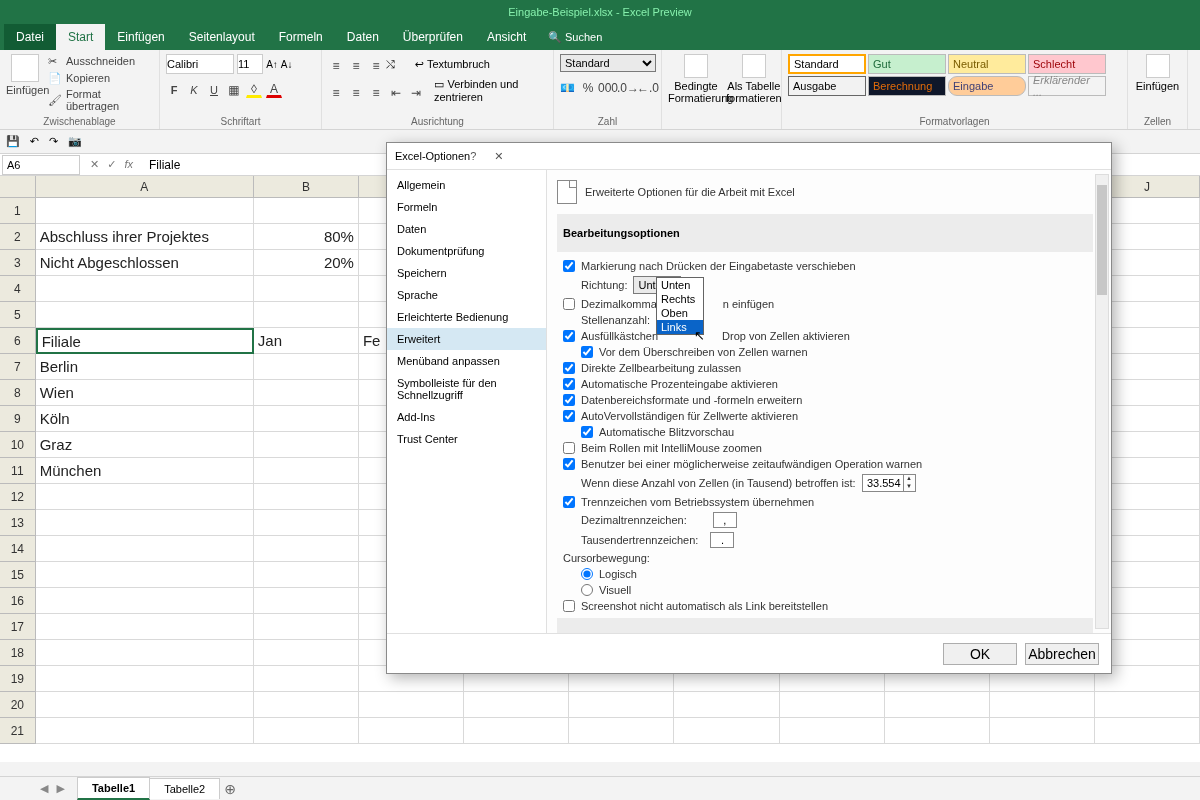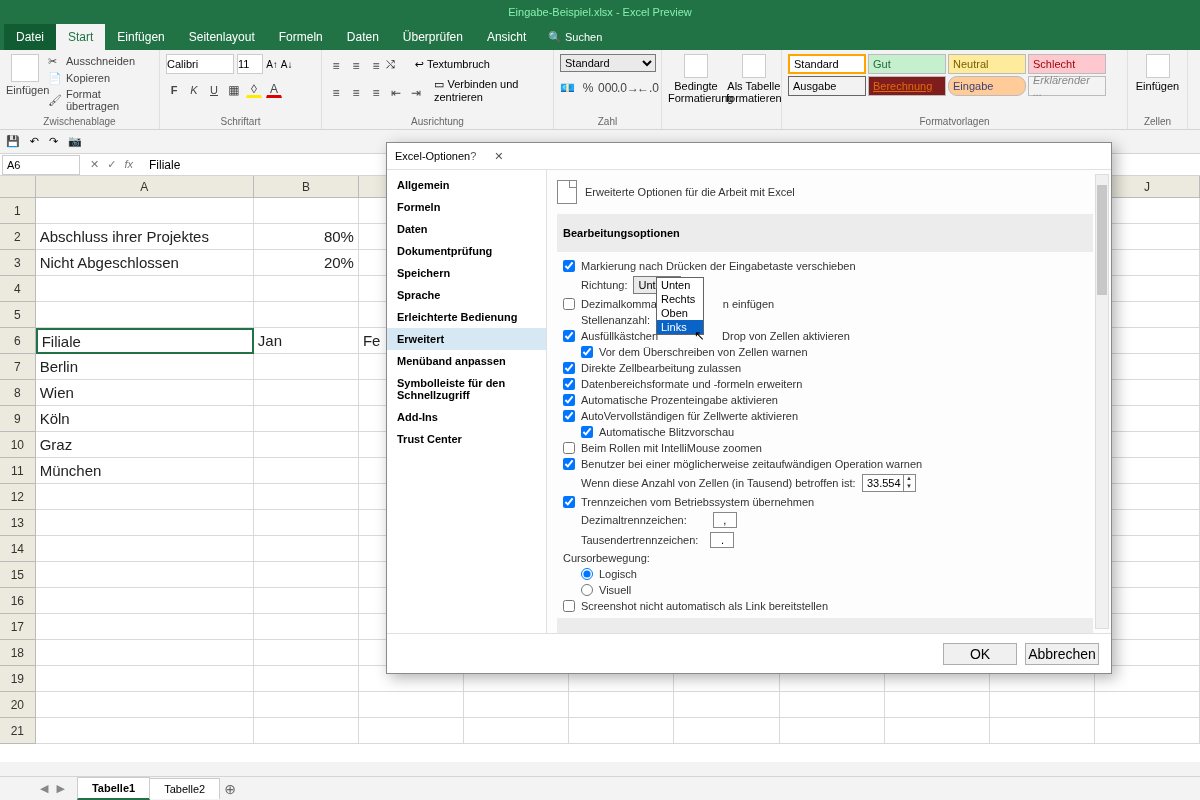--- a/index.html
+++ b/index.html
@@ -23,21 +23,21 @@
 .font-size { width: 26px; }
 .btn-row { display: flex; gap: 4px; margin-top: 4px; }
 .btn-row span { width: 16px; height: 16px; display: inline-flex; align-items: center; justify-content: center; color: #444; font-size: 12px; border: 1px solid transparent; }
 .cell-styles { display: flex; flex-wrap: wrap; width: 340px; gap: 2px; }
 .cell-style { width: 78px; height: 20px; border: 1px solid #bbb; font-size: 11px; padding: 2px 4px; display: flex; align-items: center; }
 .cs-standard { background: #fff; border: 2px solid #ffa500; }
 .cs-gut { background: #c6efce; color: #1e6a3b; }
 .cs-neutral { background: #ffeb9c; color: #7a5d00; }
 .cs-schlecht { background: #ffc7ce; color: #9c0006; }
 .cs-ausgabe { background: #f2f2f2; border: 1px solid #666; }
-.cs-berechnung { background: #7f1d1d; color: #e26b0a; text-decoration: underline; }
+.cs-berechnung { background: #0f172a; color: #e26b0a; }
 .cs-eingabe { background: #ffcc99; color: #3f3f76; border-radius: 9px; }
 .qat { height: 24px; background: #f3f3f3; border-bottom: 1px solid #d4d4d4; display: flex; align-items: center; padding-left: 6px; gap: 10px; }
 .name-box-row { height: 22px; background: #fff; border-bottom: 1px solid #d4d4d4; display: flex; align-items: center; }
 .name-box { width: 78px; height: 20px; border: 1px solid #ccc; margin-left: 2px; padding: 2px 4px; font-size: 11px; }
 .fx-icons { display: flex; gap: 8px; padding: 0 10px; color: #777; }
 .formula-bar { flex: 1; padding: 2px 6px; font-size: 12px; }
 .sheet { position: relative; background: #fff; height: 586px; overflow: hidden; }
 .col-headers { display: flex; background: #f2ece0; border-bottom: 1px solid #bbb; height: 22px; }
 .row-header, .col-header { background: #eceade; border-right: 1px solid #bbb; border-bottom: 1px solid #bbb; display: flex; align-items: center; justify-content: center; font-size: 12px; color: #333; }
 .col-header { border-bottom: none; }
@@ -53,21 +53,21 @@
 .sheet-tab { padding: 4px 14px; border: 1px solid #ccc; border-bottom: none; background: #fff; font-size: 11px; margin-right: -1px; }
 .sheet-tab.active { border-bottom: 2px solid #217346; font-weight: 600; }
 .add-sheet { width: 22px; text-align: center; color: #666; font-size: 14px; padding: 2px; }
 
 
 .dialog { position: absolute; left: 386px; top: 142px; width: 726px; height: 532px; background: #fff; border: 1px solid #8a8a8a; box-shadow: 4px 4px 14px rgba(0,0,0,0.3); display: flex; flex-direction: column; }
 .dialog-title { height: 26px; display: flex; align-items: center; justify-content: flex-start; padding: 0 8px; font-size: 12px; }
 .dialog-title .right-icons { display: flex; gap: 18px; color: #555; }
 .dialog-body { flex: 1; display: flex; border-top: 1px solid #e0e0e0; overflow: hidden; }
 .dialog-nav { width: 160px; border-right: 1px solid #e0e0e0; background: #fff; padding: 4px 0; }
-.dialog-nav div { padding: 5px 10px; font-size: 11px; cursor: pointer; font-weight: bold; }
+.dialog-nav div { padding: 5px 10px; font-size: 11px; cursor: pointer; }
 .dialog-nav div.active { background: #d5e8f3; }
 .dialog-content { flex: 1; position: relative; padding: 10px 18px 10px 10px; overflow-y: hidden; background: #fdfdfd; }
 .dialog-content .page-title { display: flex; align-items: center; gap: 8px; font-size: 13px; color: #333; margin-bottom: 10px; }
 .doc-icon { width: 20px; height: 24px; border: 1px solid #888; display: inline-block; background: #fff; position: relative; }
 .doc-icon::after { content:""; position:absolute; right:0; top:0; width:6px; height:6px; border-left:1px solid #888; border-bottom:1px solid #888; background:#fff; }
 .section-header { background: #ececec; padding: 13px 6px; font-size: 11px; font-weight: 600; margin: 4px 0 6px 0; }
 .opt { font-size: 11px; color: #333; display: flex; align-items: center; gap: 6px; padding: 2px 0 2px 6px; }
 .opt.indent1 { padding-left: 24px; }
 .opt input[type=checkbox], .opt input[type=radio] { width: 12px; height: 12px; }
 .small-select { height: 18px; font-size: 11px; border: 1px solid #7a7a7a; background: #eaeaea; }
@@ -598,25 +598,25 @@
       <div class="opt indent1">
           <input type="checkbox" checked="" style="">
           <span>Vor dem Überschreiben von Zellen warnen</span>
         </div>
       <div class="opt">
           <input type="checkbox" checked="" style="">
           <span>Direkte Zellbearbeitung zulassen</span>
         </div>
       <div class="opt">
           <input type="checkbox" checked="" style="">
+          <span>Automatische Prozenteingabe aktivieren</span>
+        </div>
+      <div class="opt">
+          <input type="checkbox" checked="" style="">
           <span>Datenbereichsformate und -formeln erweitern</span>
-        </div>
-      <div class="opt">
-          <input type="checkbox" checked="" style="">
-          <span>Automatische Prozenteingabe aktivieren</span>
         </div>
       <div class="opt">
           <input type="checkbox" checked="" style="">
           <span>AutoVervollständigen für Zellwerte aktivieren</span>
         </div>
       <div class="opt indent1">
           <input type="checkbox" checked="" style="">
           <span>Automatische Blitzvorschau</span>
         </div>
       <div class="opt">

